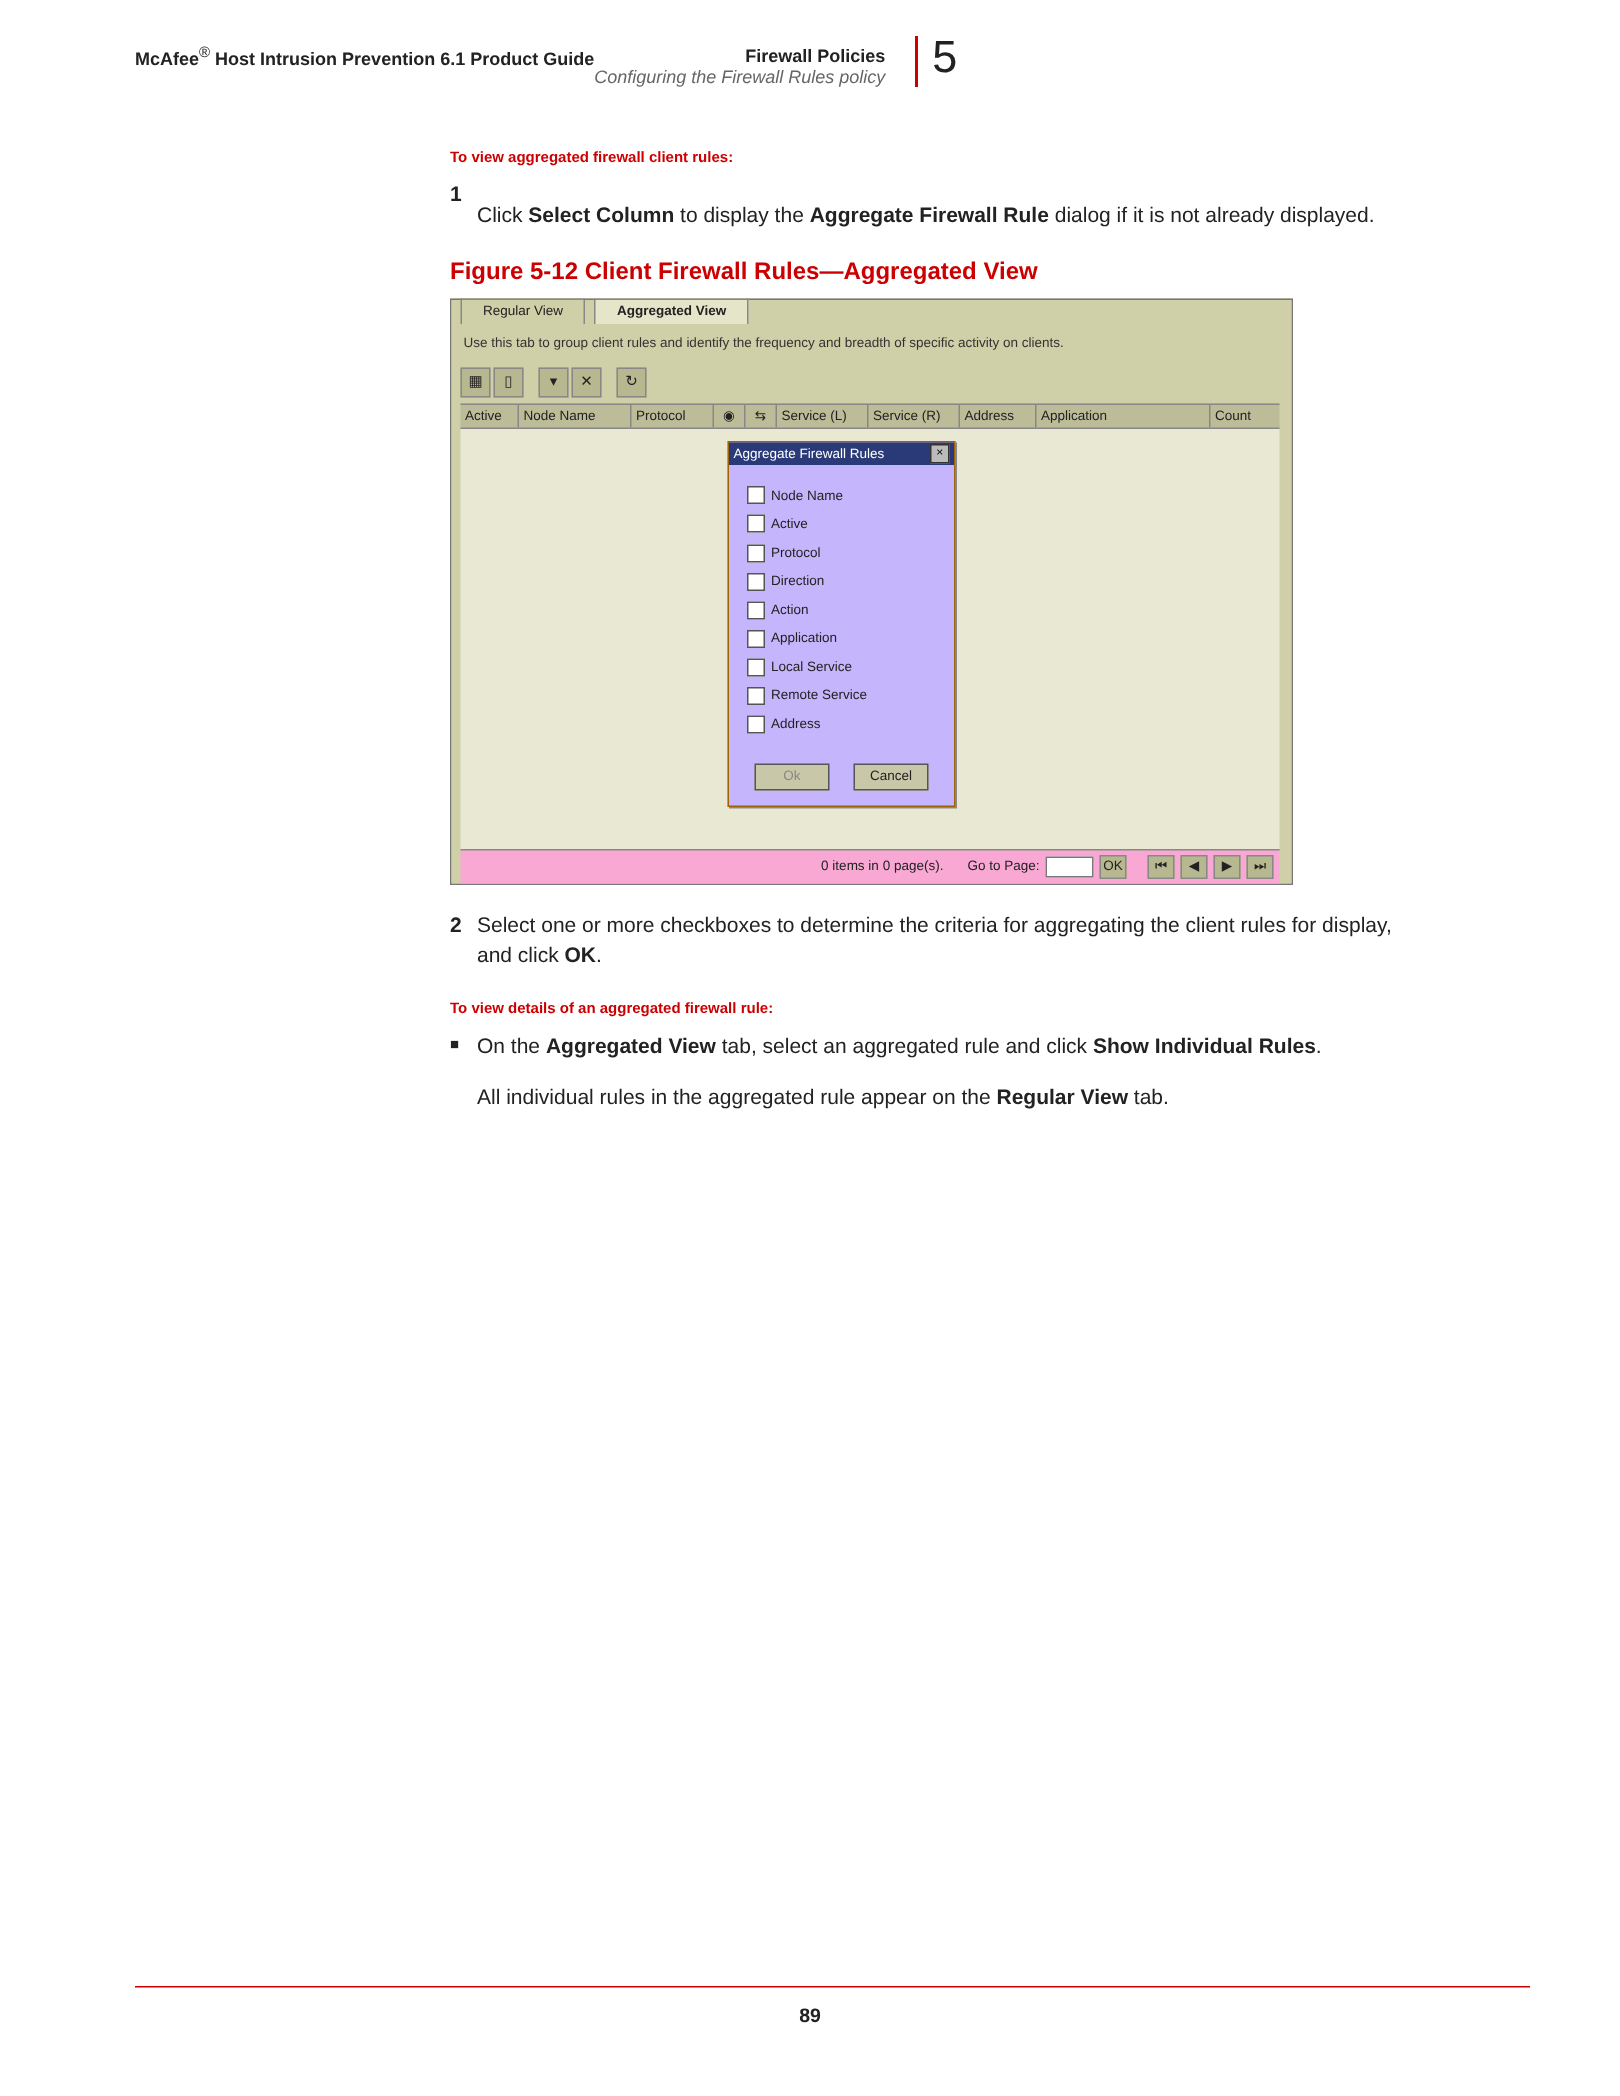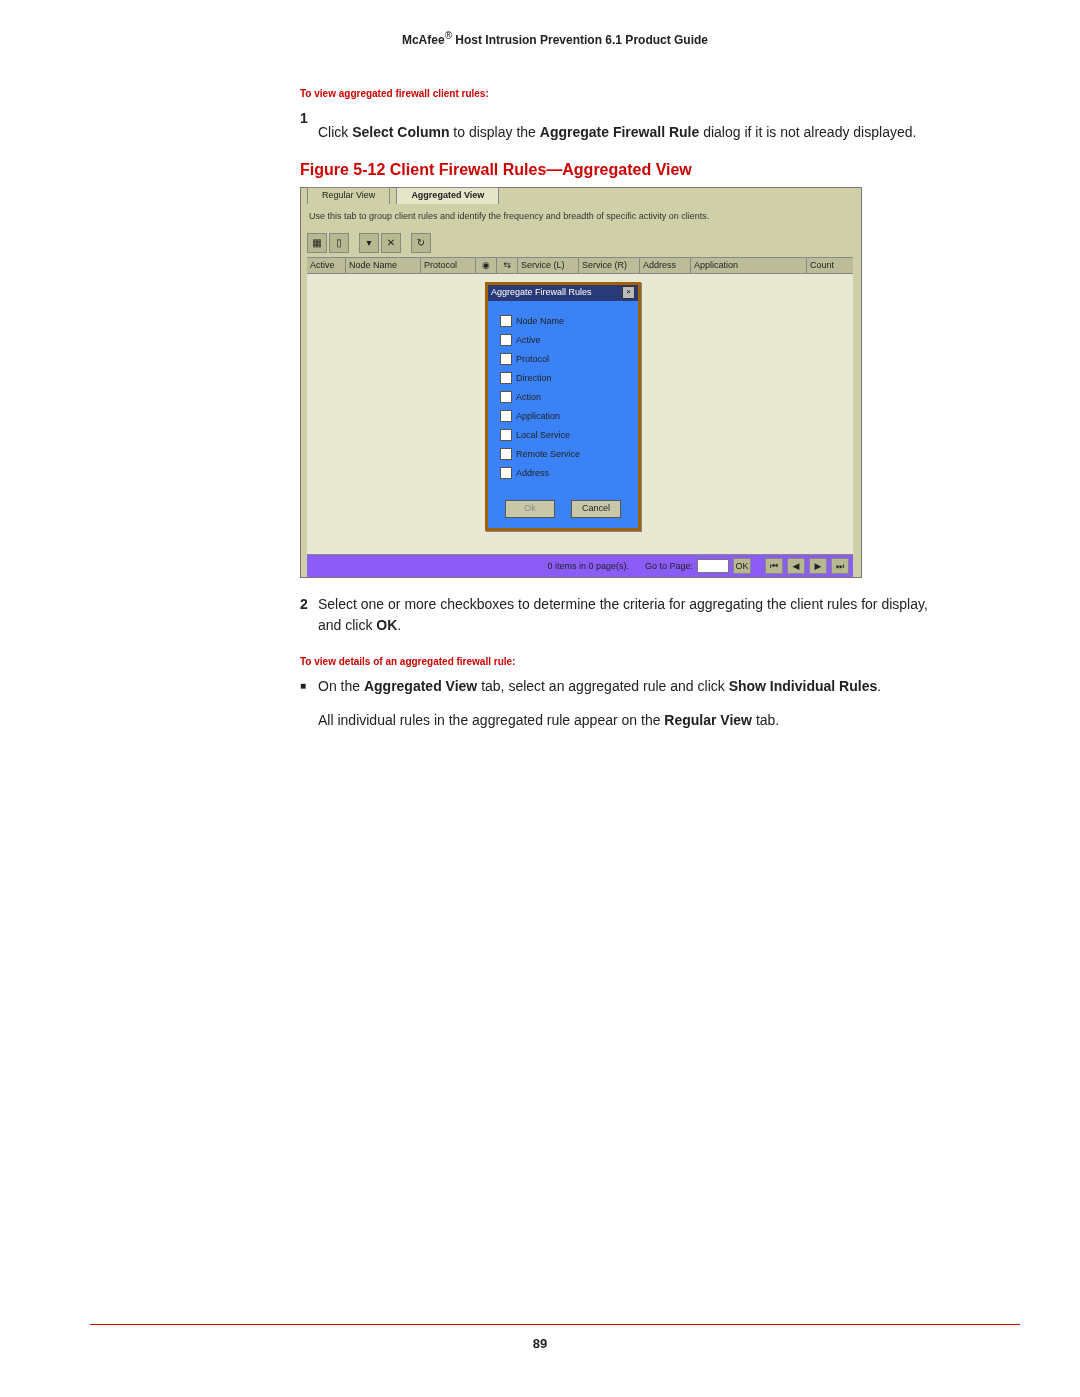--- a/index.html
+++ b/index.html
@@ -12,21 +12,21 @@
   .page {
     width: 1080px;
     height: 1397px;
     position: relative;
     box-sizing: border-box;
     padding: 30px 60px 0 90px;
   }
   .header {
     display: flex;
     align-items: flex-start;
-    justify-content: center;
+    justify-content: flex-start;
     padding-bottom: 4px;
   }
   .header-left {
     font-size: 12px;
     color: #222;
     line-height: 1.2;
   }
   .header-left b { font-weight: 700; }
   .header-right {
     text-align: right;
@@ -163,22 +163,22 @@
   .shot .grid-body {
     height: 280px;
     background: #e9e9d3;
     position: relative;
   }
   .dialog {
     position: absolute;
     left: 178px;
     top: 8px;
     width: 150px;
-    background: #3b82f6;
-    border: 3px solid #a16207;
+    background: #c4b5fd;
+    border: 1px solid #a16207;
     box-shadow: 1px 1px 0 #888;
   }
   .dialog .title {
     background: #2a3a78;
     color: #fff;
     font-size: 9px;
     padding: 1px 3px;
     display: flex;
     justify-content: space-between;
     align-items: center;
@@ -203,21 +203,21 @@
     padding: 6px 0 10px 0;
   }
   .dialog .btn {
     width: 48px; height: 16px;
     font-size: 9px; text-align: center;
     border: 1px solid #555; background: #c8c8a8;
     line-height: 14px;
   }
   .dialog .btn.dis { color: #888; }
   .shot .footer {
-    background: #8b5cf6;
+    background: #f9a8d4;
     border-top: 1px solid #888;
     padding: 3px 4px;
     display: flex;
     justify-content: flex-end;
     align-items: center;
     gap: 4px;
     font-size: 9px;
   }
   .shot .pg-input {
     width: 30px; height: 12px;
@@ -247,20 +247,25 @@
 </style>
 </head>
 <body>
 
 <div class="page">
 
   <div class="header">
     <div class="header-left">
       <b>McAfee</b><sup>®</sup>
       <b>Host Intrusion Prevention 6.1 Product Guide</b>
+    </div>
+    <div class="header-right">
+      <span class="fp">Firewall Policies</span><br>
+      <span class="sub">Configuring the Firewall Rules policy</span>
+      <span class="chapter-num">5</span>
     </div>
   </div>
 
   <div class="content">
 
     <div class="red-head">To view aggregated firewall client rules:</div>
 
     <div class="step-row">
       <div class="step-num">1</div>
       <div class="step-body">

